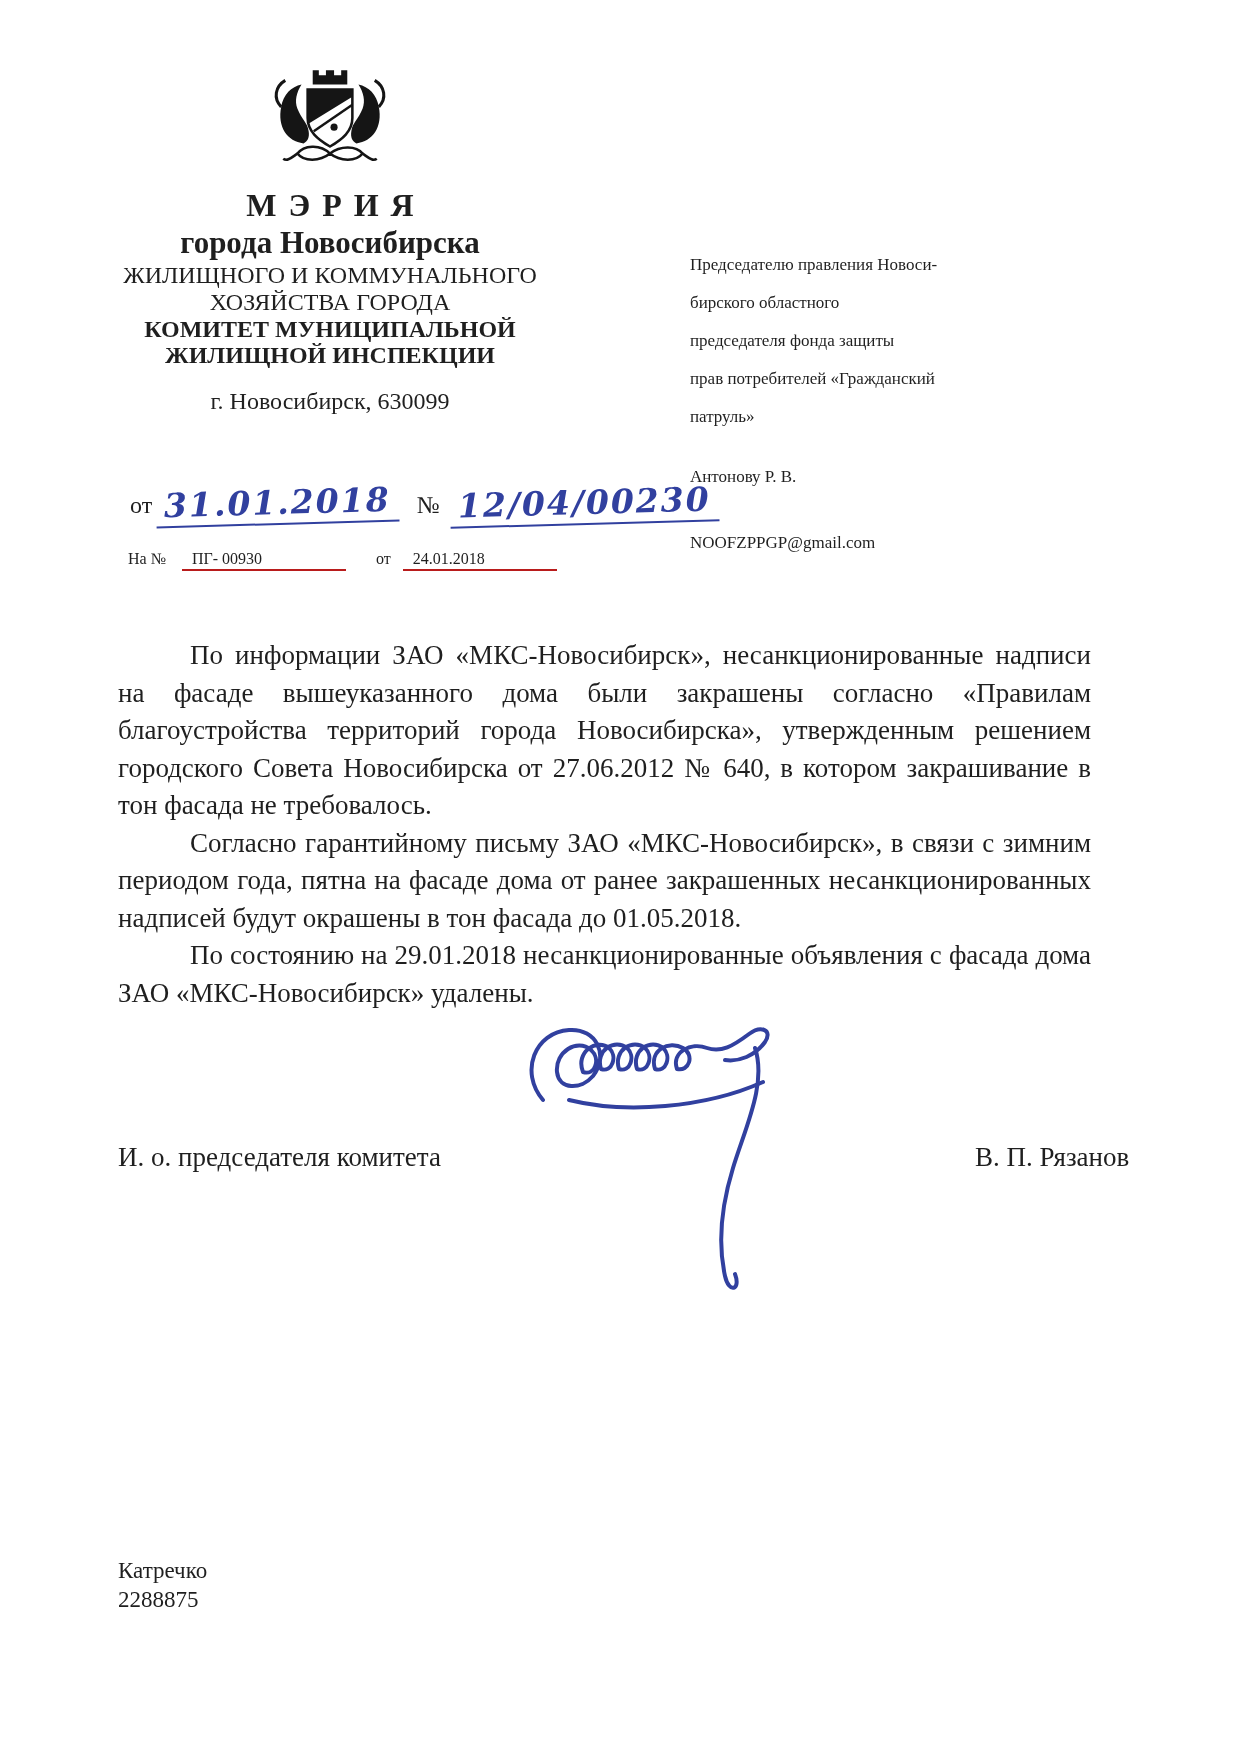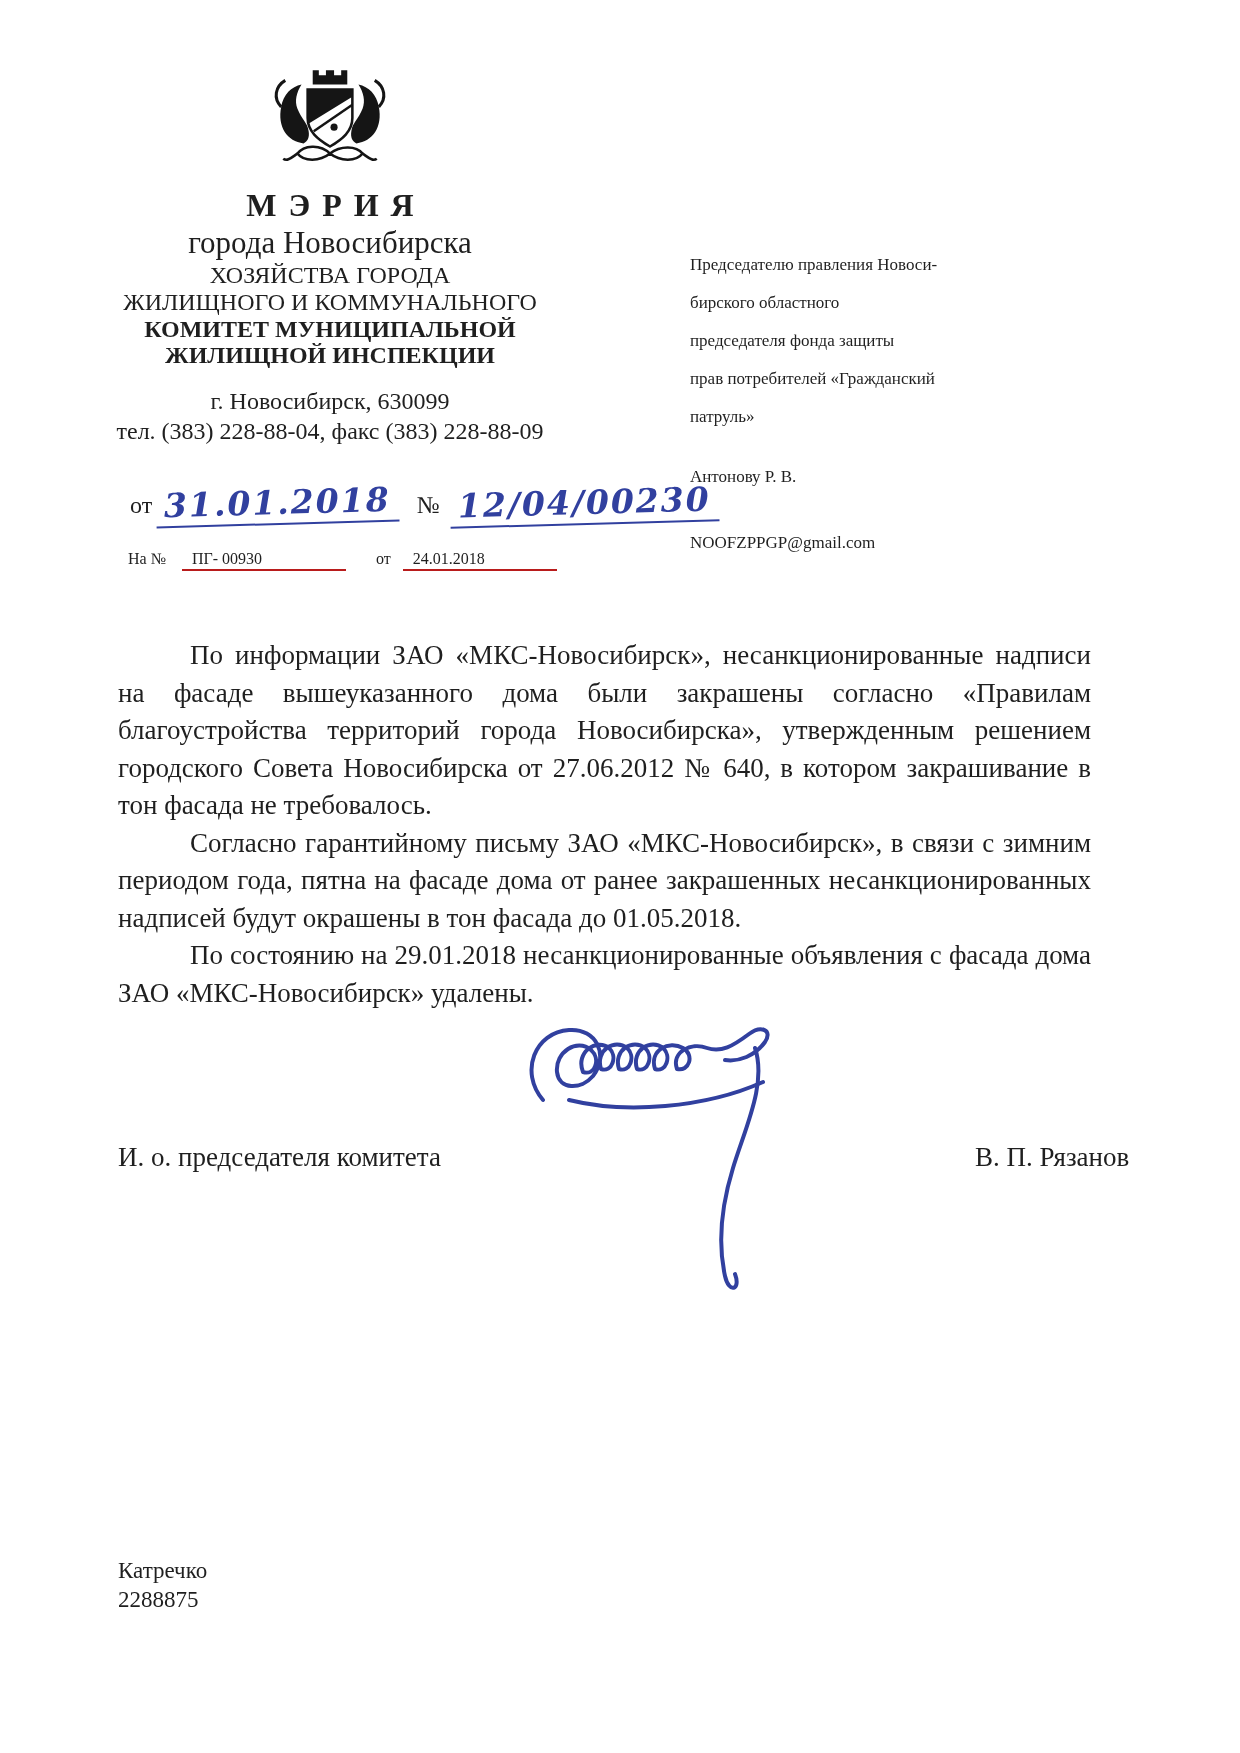--- a/index.html
+++ b/index.html
@@ -4,21 +4,21 @@
 <style>
   html,body { margin:0; padding:0; background:#ffffff; }
   .page {
     position:relative; width:1222px; height:1753px; background:#ffffff;
     font-family:"Liberation Serif","DejaVu Serif",serif; color:#1f1f1f; overflow:hidden;
   }
   
   .letterhead { position:absolute; left:88px; top:64px; width:484px; text-align:center; }
   .emblem { width:122px; height:106px; display:inline-block; }
   .org-title { font-weight:bold; font-size:32px; line-height:38px; letter-spacing:12px; text-indent:12px; margin-top:12px; white-space:nowrap; }
-  .org-subtitle { font-weight:normal; font-size:31px; line-height:38px; margin-top:0; white-space:nowrap; }
+  .org-subtitle { font-weight:bold; font-size:31px; line-height:38px; margin-top:0; white-space:nowrap; }
   .dept-line { font-size:24px; line-height:27px; white-space:nowrap; }
   .committee-line { font-weight:bold; font-size:24px; line-height:26px; white-space:nowrap; }
   .address { margin-top:18px; }
   .address-line { font-size:24px; line-height:30px; white-space:nowrap; }
 
   
   .ref-row1 { position:absolute; left:130px; top:484px; display:flex; align-items:flex-end; white-space:nowrap; }
   .ref-label { font-size:24px; padding-bottom:6px; }
   .pen-line { display:inline-block; border-bottom:2px solid #31409f; transform:rotate(-1.6deg); padding:0 8px 1px 8px; margin:0 4px; }
   .pen { font-family:"DejaVu Serif",serif; font-style:italic; font-weight:bold; font-size:33px; line-height:38px; color:#31409f; letter-spacing:2px; }
@@ -72,30 +72,29 @@
         <path d="M34 78 C18 76 8 62 12 42 C14 30 22 22 32 20 C27 28 25 36 28 44 C32 54 38 58 39 66 C40 72 38 76 34 78 Z" fill="#151515"></path>
         <path d="M12 42 C4 34 6 22 16 16" stroke="#151515" stroke-width="3" fill="none"></path>
       </g>
 
       <path d="M60 88 C50 78 34 80 28 88 C34 96 50 96 60 88 C70 80 86 80 92 88 C86 96 70 96 60 88 Z" fill="none" stroke="#151515" stroke-width="2.5"></path>
       <path d="M28 88 C22 92 18 96 14 93 M92 88 C98 92 102 96 106 93" stroke="#151515" stroke-width="2.5" fill="none"></path>
     </svg>
     <div class="org-title">МЭРИЯ</div>
     <div class="org-subtitle">города Новосибирска</div>
     <div>
+      <div class="dept-line">ЖИЛИЩНОГО И КОММУНАЛЬНОГО</div>
       <div class="dept-line">ХОЗЯЙСТВА ГОРОДА</div>
-      <div class="dept-line">ЖИЛИЩНОГО И КОММУНАЛЬНОГО</div>
     </div>
     <div>
       <div class="committee-line">КОМИТЕТ МУНИЦИПАЛЬНОЙ</div>
       <div class="committee-line">ЖИЛИЩНОЙ ИНСПЕКЦИИ</div>
     </div>
     <div class="address">
       <div class="address-line">г. Новосибирск, 630099</div>
-      <div class="address-line">тел. (383) 228-88-04, факс (383) 228-88-09</div>
     </div>
   </div>
 
   <div class="ref-row1">
     <span class="ref-label">от</span>
     <span class="pen-line pen-date"><span class="pen">31.01.2018</span></span>
     <span class="ref-label num-label">№</span>
     <span class="pen-line pen-num"><span class="pen">12/04/00230</span></span>
   </div>
 

